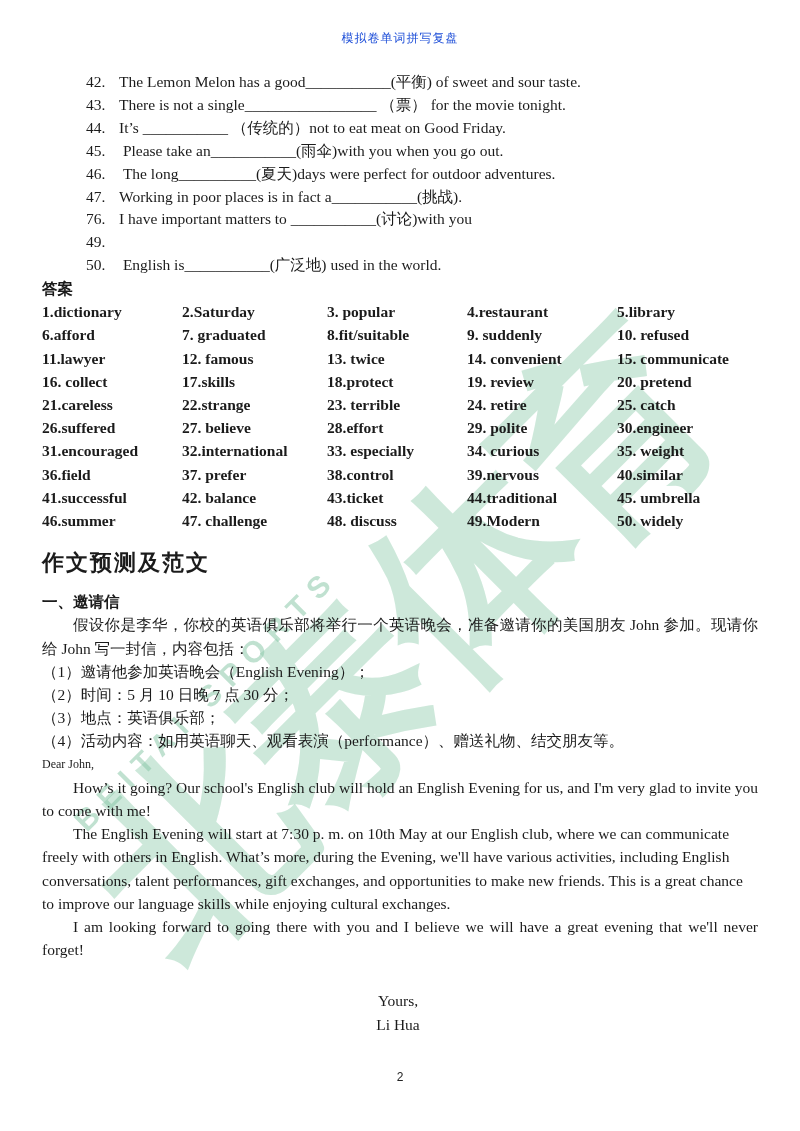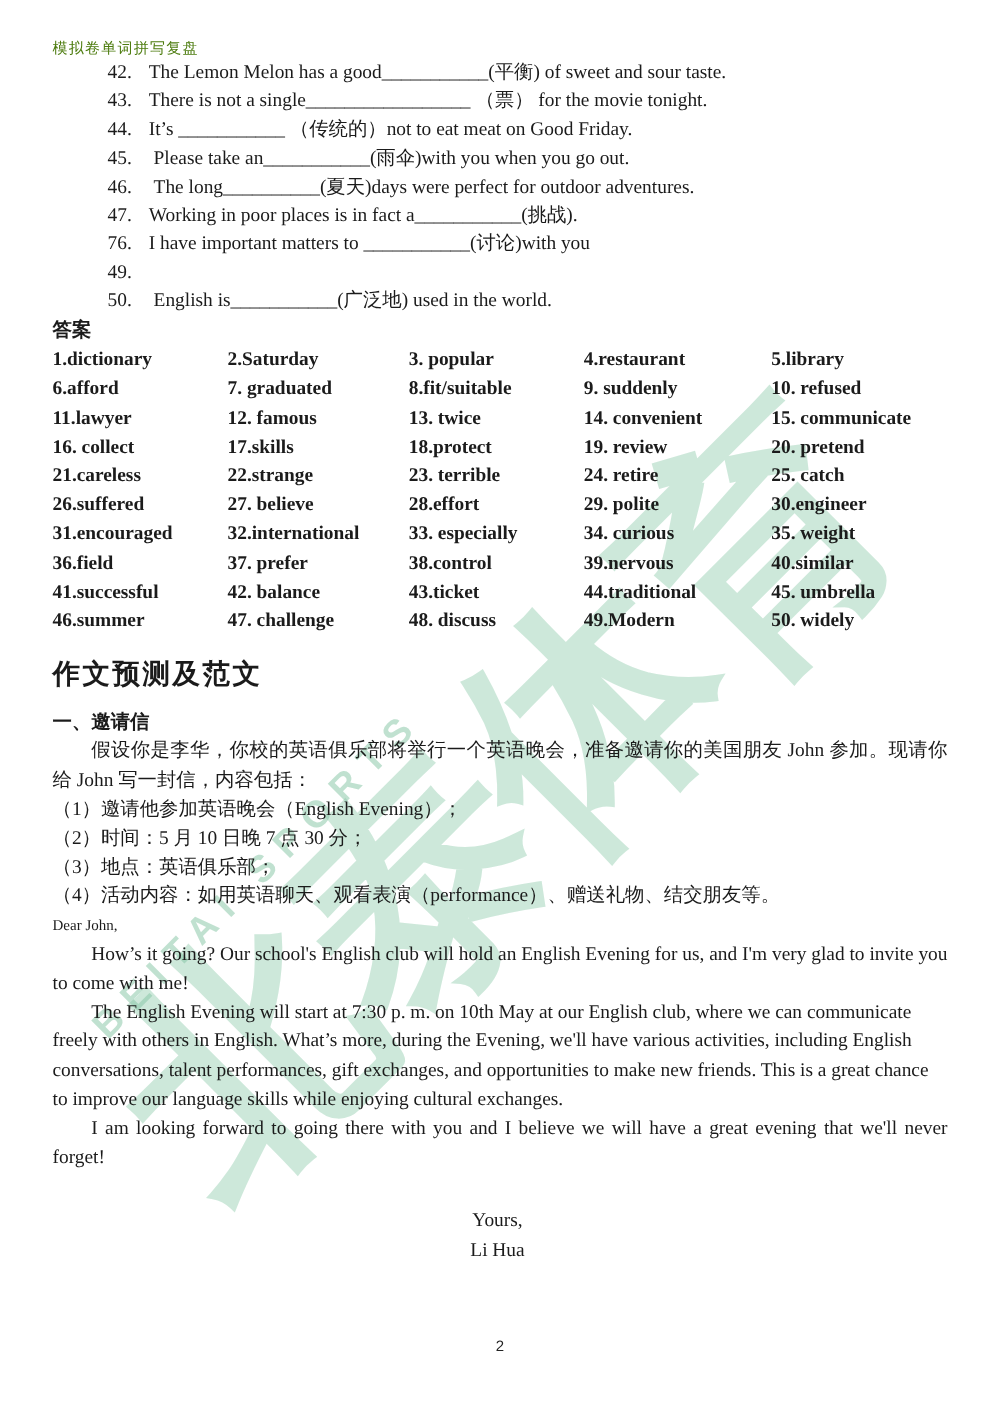--- a/index.html
+++ b/index.html
@@ -41,24 +41,25 @@
     color: rgba(136, 200, 166, 0.42);
   }
 
   
   .content {
     position: relative;
     z-index: 1;
     padding: 30px 42px 0 42px;
   }
   .doc-header {
-    text-align: left;
+    text-align: center;
     font-size: 12px;
-    color: #4d7c0f;
+    color: #1d4ed8;
     letter-spacing: 1px;
+    margin-bottom: 24px;
   }
 
   .questions { font-size: 15.5px; line-height: 22.9px; margin-left: 44px; }
   .q-row { display: flex; }
   .q-num { flex: 0 0 33px; }
   .q-text { white-space: pre-wrap; }
 
   .ans-heading {
     font-family: "Liberation Sans", sans-serif;
     font-weight: bold;

